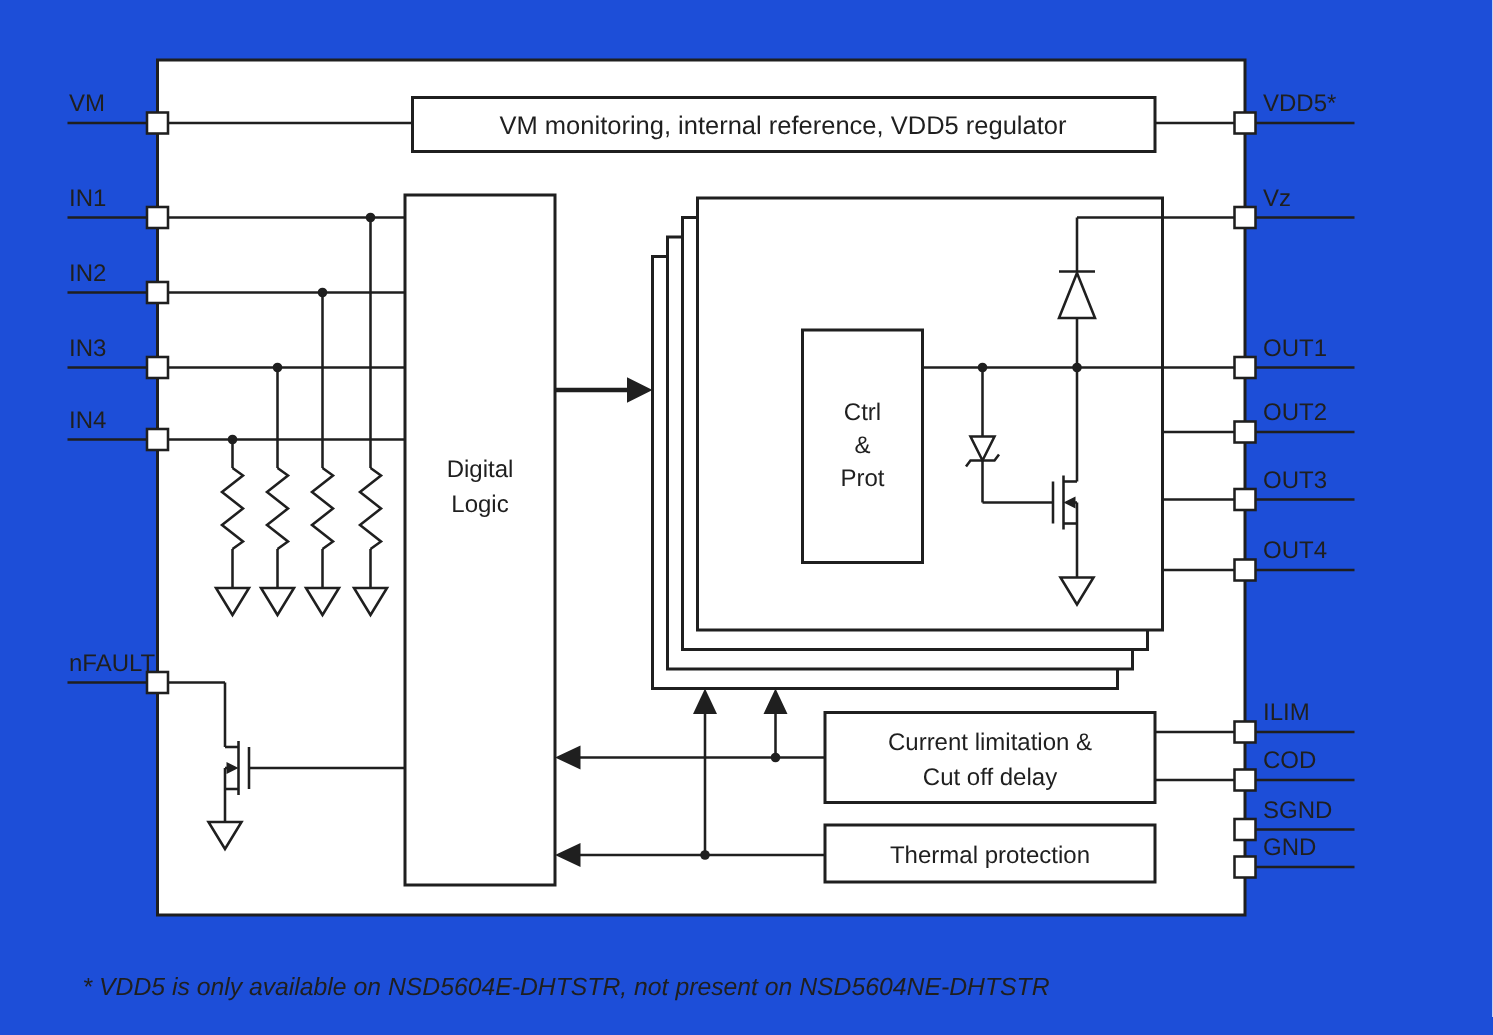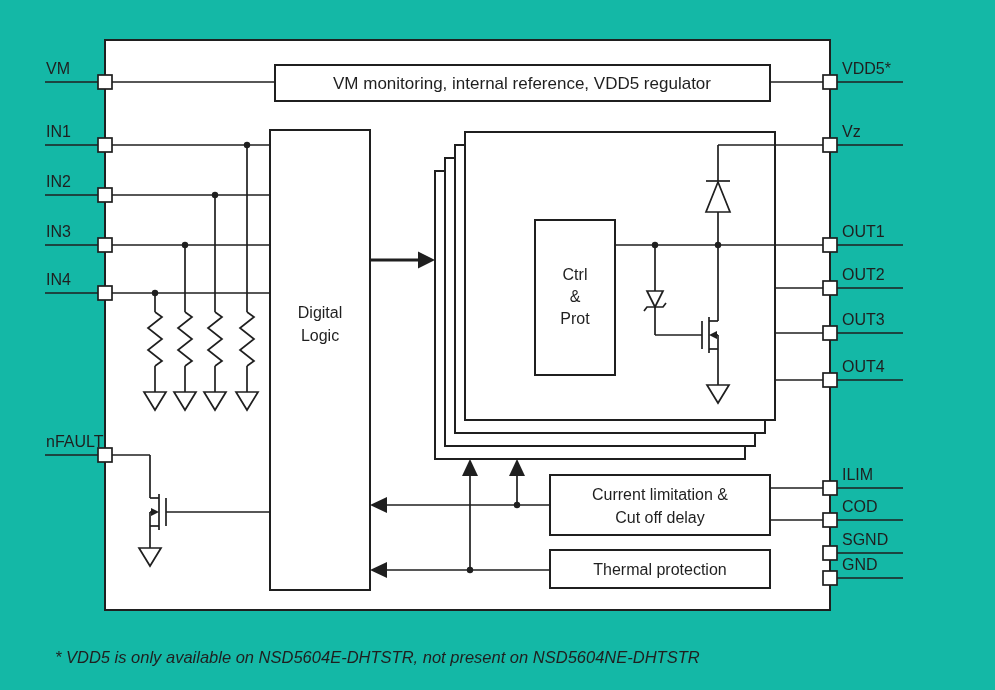--- a/index.html
+++ b/index.html
@@ -1,16 +1,16 @@
 <!DOCTYPE html>
 <html><head>
 <meta charset="utf-8">
 <style>
   html,body{margin:0;padding:0;background:#ffffff;}
-  .stage{width:995px;height:690px;background:#14b8a6;overflow:hidden;}
+  .stage{width:995px;height:690px;background:#1d4ed8;overflow:hidden;}
   svg{display:block;}
   text{font-family:"Liberation Sans","DejaVu Sans",sans-serif;fill:#1f1f1f;}
   .lbl{font-size:16px;}
   .blk{font-size:16px;}
   .big{font-size:17px;}
   .fn{font-size:16.5px;font-style:italic;}
   .wire{stroke:#1f1f1f;stroke-width:1.7;fill:none;}
   .thick{stroke:#1f1f1f;stroke-width:3;fill:none;}
   .box{stroke:#1f1f1f;stroke-width:2;fill:#ffffff;}
   .pinbox{stroke:#1f1f1f;stroke-width:1.7;fill:#ffffff;}

